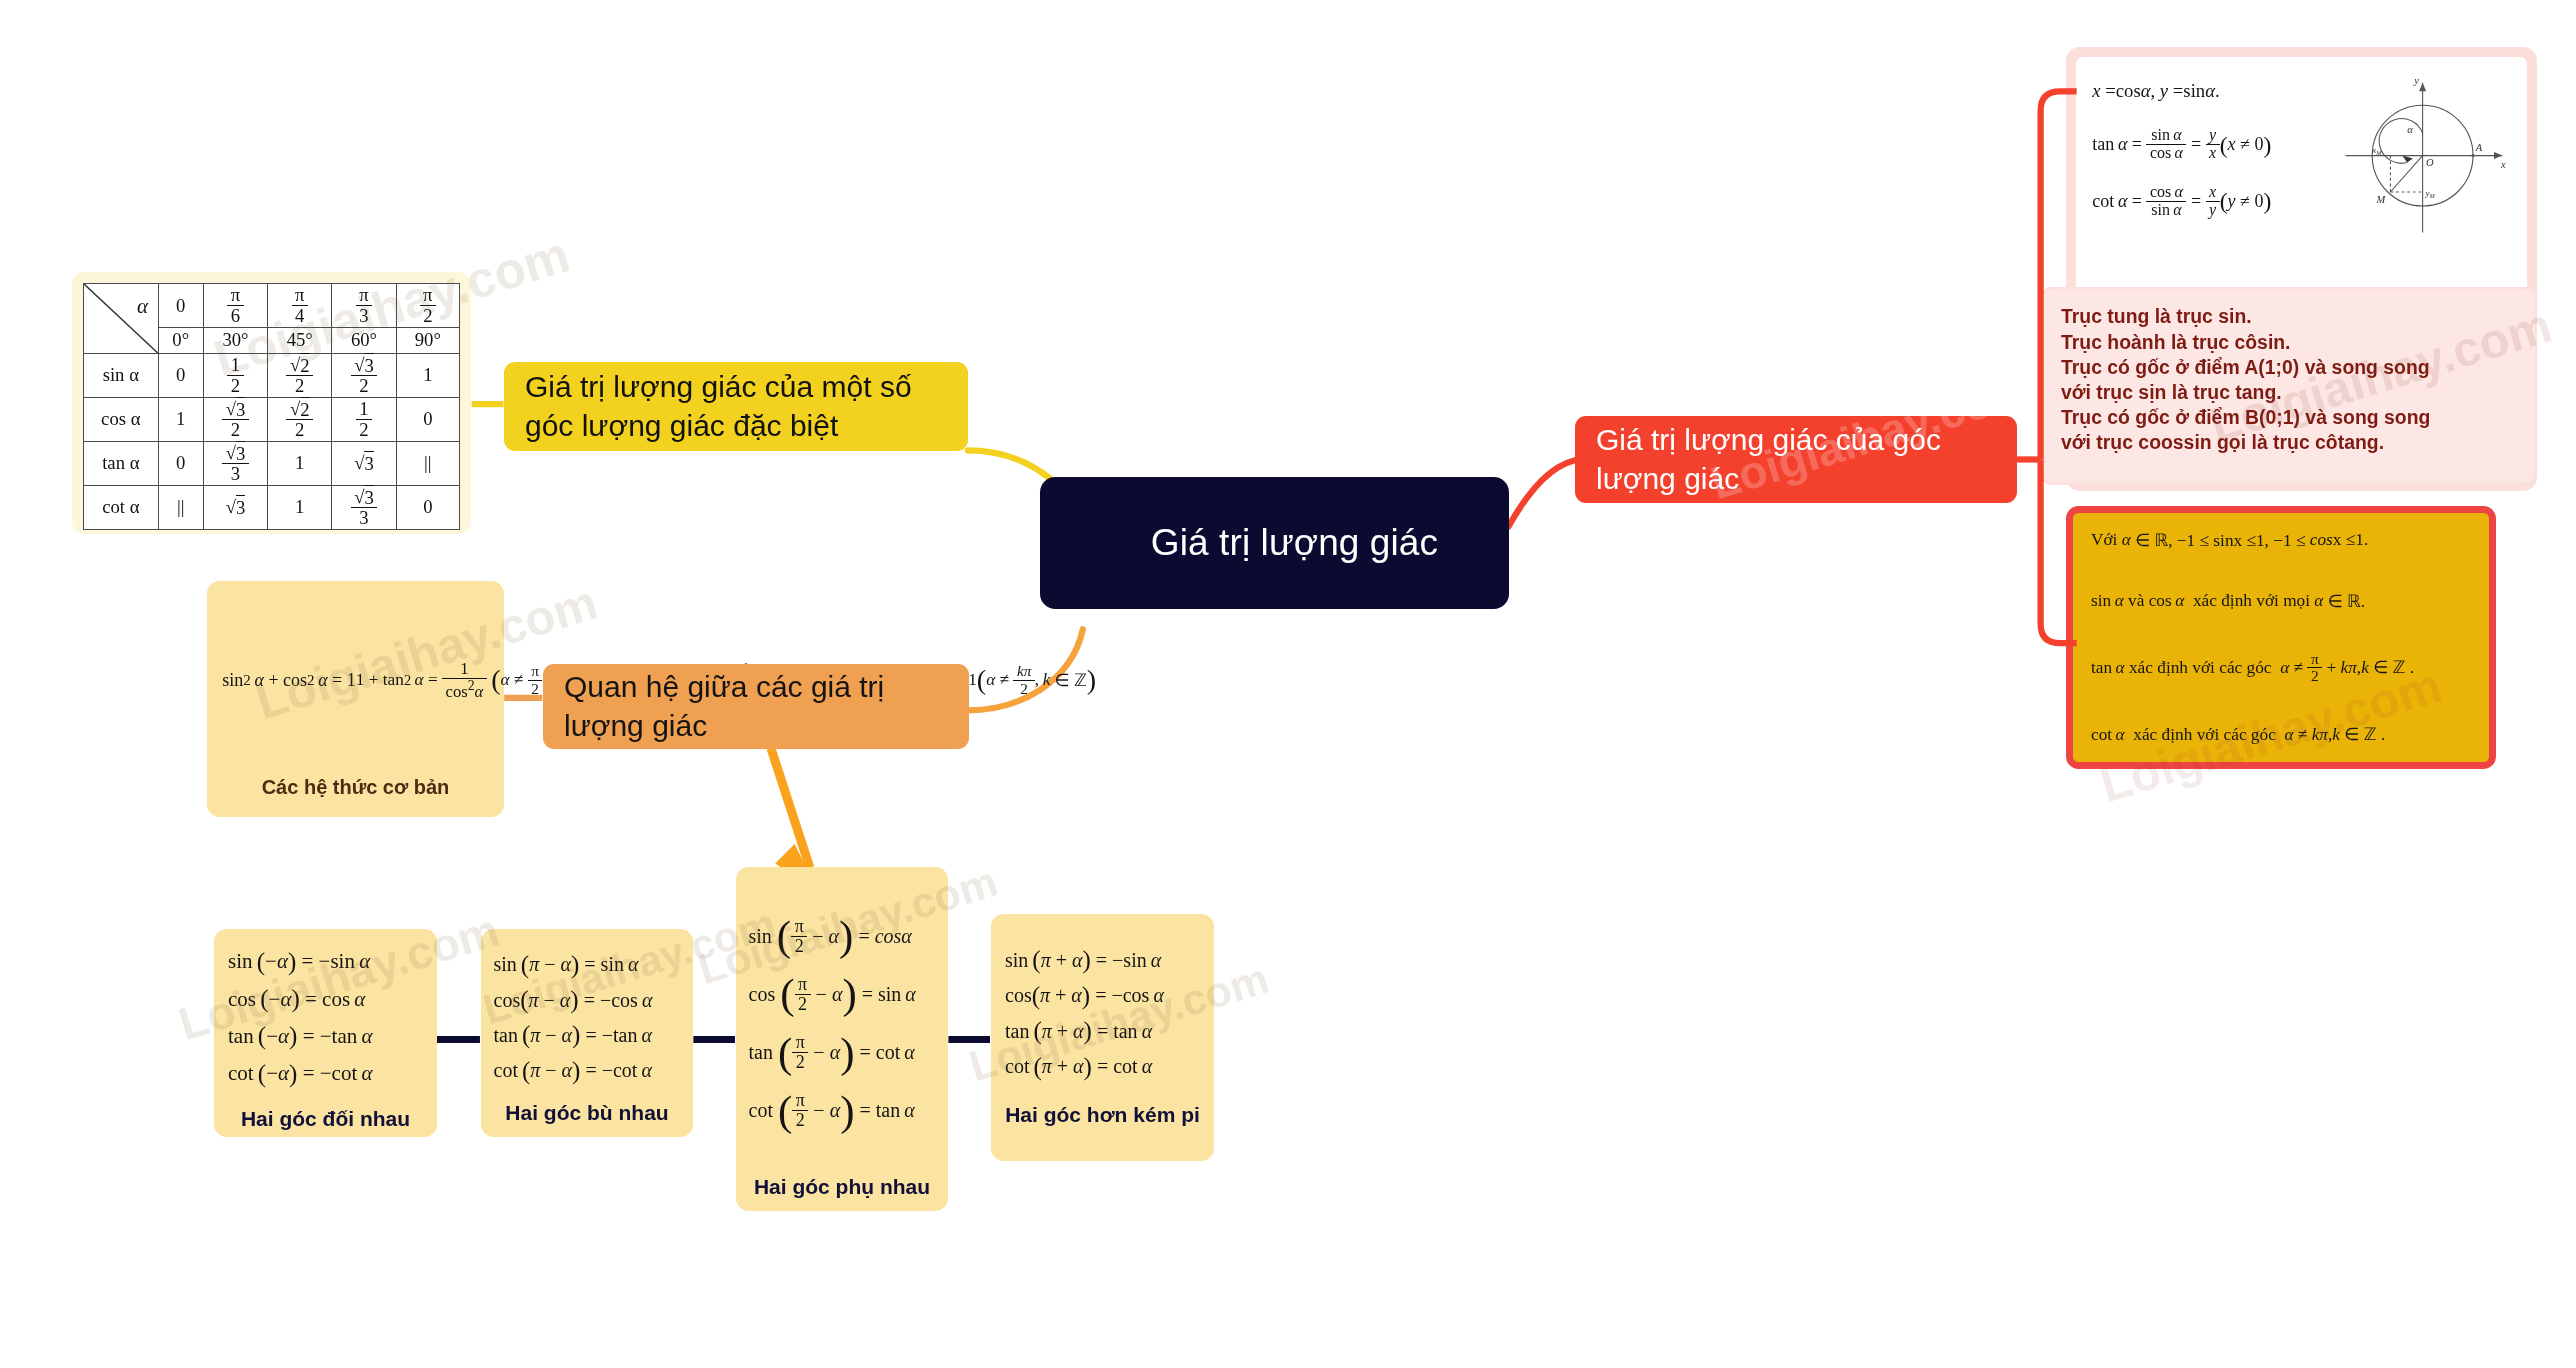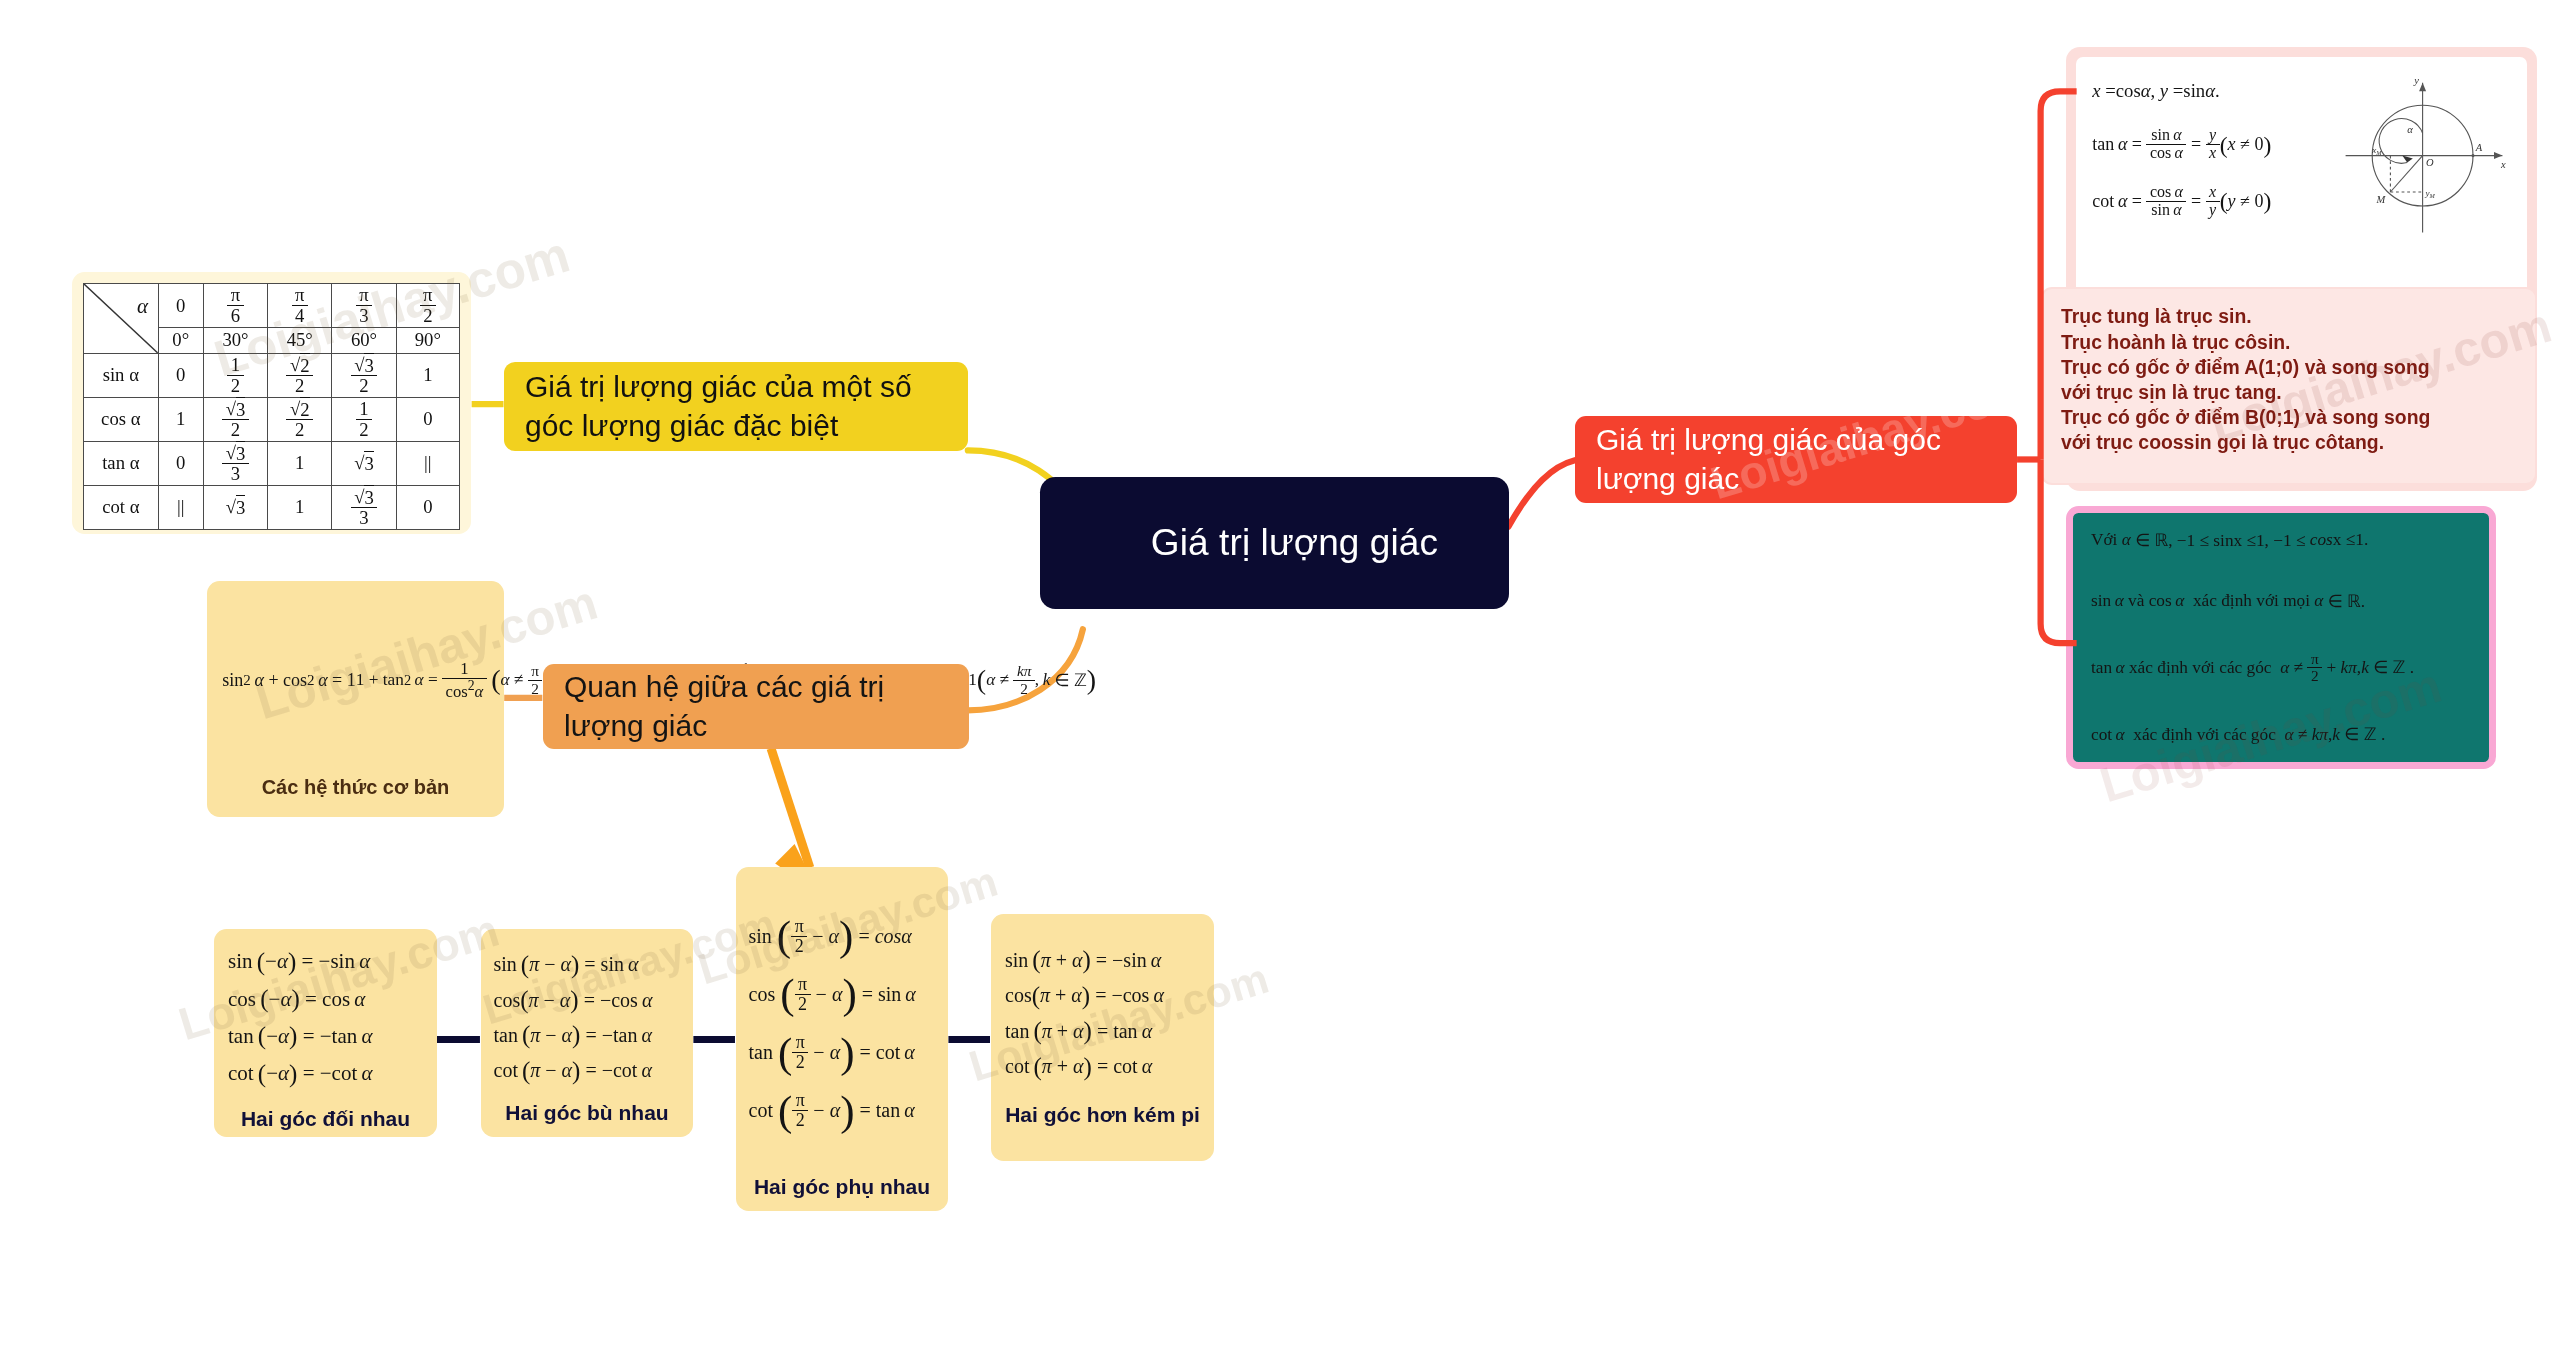--- a/index.html
+++ b/index.html
@@ -31,21 +31,21 @@
   }
 
   
   .card{z-index:3;border-radius:12.5px;}
   .card-cream{background:#FEF6DA;}
   .card-amber{background:#FBE3A1;}
   .card-pinkwrap{background:#FCDEDB;border-radius:14px;padding:9.7px;}
   .card-white{background:#ffffff;border-radius:7px;width:100%;height:100%;
               box-sizing:border-box;position:relative;}
   .card-pinkbox{background:#FDE7E4;border:2.8px solid #FCDEDB;border-radius:11px;}
-  .card-pinkbox-lite{background:#0f766e;border:7px solid #f9a8d4;border-radius:12.5px;}
+  .card-pinkbox-lite{background:#eab308;border:7px solid #ef4444;border-radius:12.5px;}
 
   
   table.trig{border-collapse:collapse;font-family:"Liberation Serif",serif;
              background:#fff;width:100%;height:100%;}
   table.trig td{border:1.4px solid #4a4a4a;text-align:center;vertical-align:middle;
                 font-size:18.7px;color:#111;padding:1.4px 2.8px;}
   td.rowhead{font-size:18.7px;}
   .frac{display:inline-block;text-align:center;line-height:1.05;vertical-align:middle;}
   .frac .num{display:block;border-bottom:1.4px solid #111;padding:0 3.5px;}
   .frac .den{display:block;padding:0 3.5px;}

